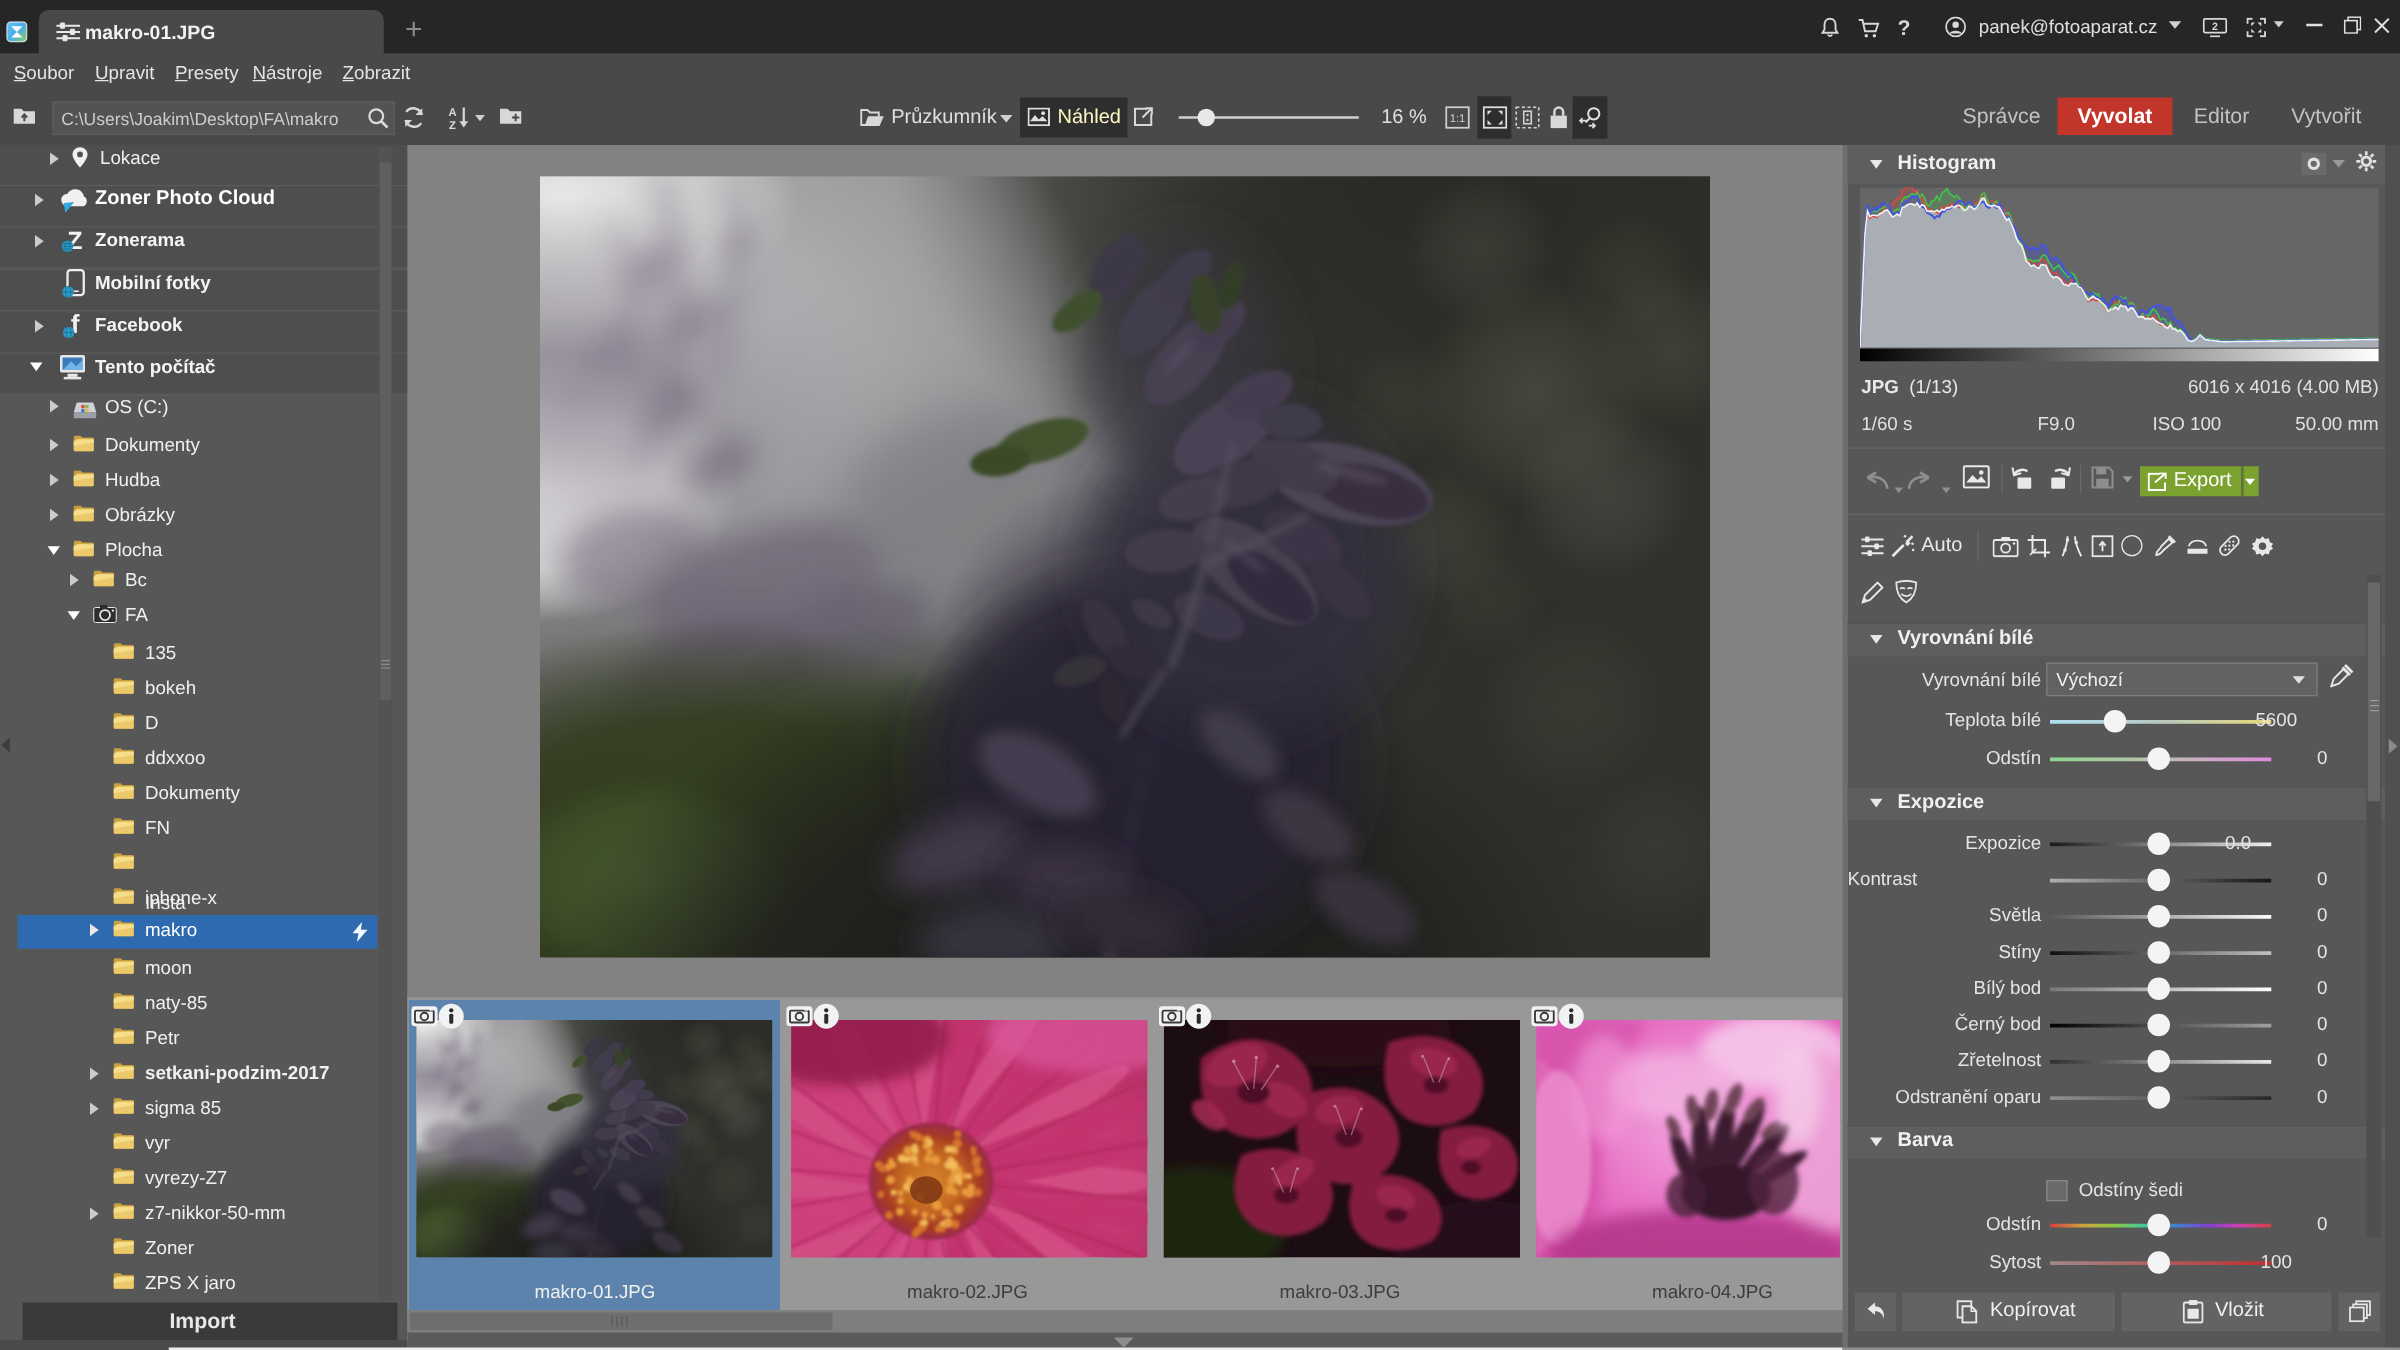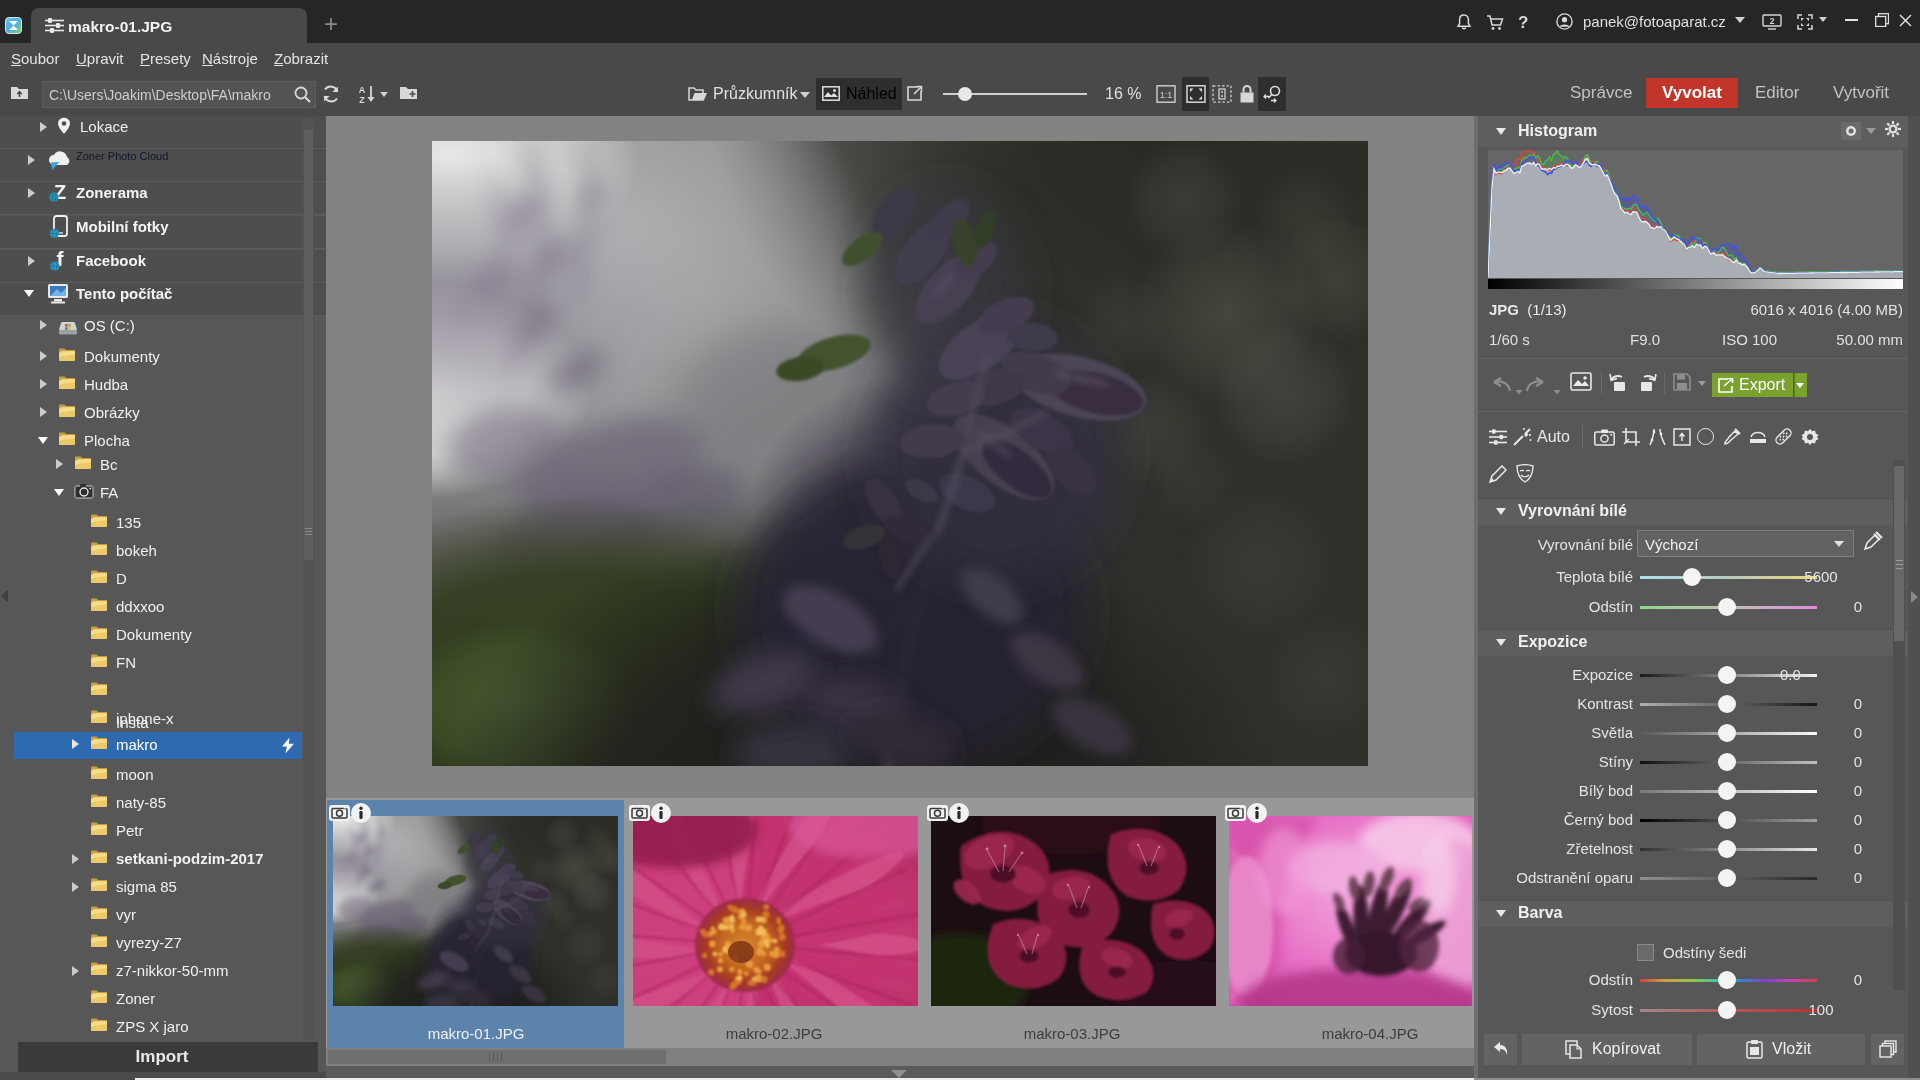--- a/index.html
+++ b/index.html
@@ -115,21 +115,21 @@
 <path d="M4 15 L6.5 8 L19 8 L16 15 Z" fill="#d8d8d8"></path>
   </svg>
 <div class="a" style="left:713px;top:85px;font-size:16px;color:#e0e0e0">Průzkumník</div>
 <div class="a" style="left:800px;top:92px;width:0;height:0;border-left:5px solid transparent;border-right:5px solid transparent;border-top:6px solid #d0d0d0"></div>
 <div class="a" style="left:816px;top:78px;width:86px;height:32px;background:#2e2e2e"></div>
 <svg class="ic" style="left:822px;top:86px" width="18" height="15" viewBox="0 0 18 15">
 <rect x="0.8" y="0.8" width="16.4" height="13.4" fill="none" stroke="#e0e0e0" stroke-width="1.5"></rect>
 <path d="M2 11 L6 6 L9 9.5 L12 7 L16 11 Z" fill="#e0e0e0"></path>
     <circle cx="12.5" cy="4.5" r="1.5" fill="#e0e0e0"></circle>
   </svg>
-<div class="a" style="left:846px;top:85px;font-size:16px;color:#000000">Náhled</div>
+<div class="a" style="left:846px;top:85px;font-size:16px;color:#fef9c3">Náhled</div>
 <svg class="ic" style="left:906px;top:85px" width="17" height="17" viewBox="0 0 17 17">
 <path d="M12 2 L2 2 L2 15 L15 15 L15 6" fill="none" stroke="#d8d8d8" stroke-width="1.6"></path>
 <path d="M8 9 L15 2 M10.5 1.5 L15.5 1.5 L15.5 6.5" stroke="#d8d8d8" stroke-width="1.6" fill="none"></path>
   </svg>
 <div class="a" style="left:943px;top:93px;width:144px;height:2px;background:#d0d0d0"></div>
 <div class="a" style="left:958px;top:87px;width:14px;height:14px;border-radius:7px;background:#e8e8e8"></div>
 <div class="a" style="left:1105px;top:85px;font-size:16px;color:#e0e0e0">16 %</div>
 <svg class="ic" style="left:1156px;top:84px" width="20" height="20" viewBox="0 0 20 20">
 <rect x="1" y="1.8" width="18" height="16.4" fill="none" stroke="#d0d0d0" stroke-width="1.4"></rect>
 <text x="10" y="13.5" font-size="9" fill="#d0d0d0" text-anchor="middle" font-family="Liberation Sans">1:1</text>
@@ -173,21 +173,21 @@
 <svg class="ic" style="left:57px;top:117px" width="14" height="18" viewBox="0 0 14 18">
 <path d="M7 0.8 C3.5 0.8 1 3.4 1 6.6 C1 10.6 7 17 7 17 C7 17 13 10.6 13 6.6 C13 3.4 10.5 0.8 7 0.8 Z" fill="#f0f0f0"></path>
 <circle cx="7" cy="6.5" r="2.3" fill="#4e4e4e"></circle>
   </svg>
 <div class="a" style="left:80px;top:118px;font-size:15px;color:#f0f0f0">Lokace</div>
 <div class="a" style="left:28px;top:155px;width:0;height:0;border-top:5px solid transparent;border-bottom:5px solid transparent;border-left:7px solid #cccccc"></div>
 <svg class="ic" style="left:46px;top:149px" width="26" height="22" viewBox="0 0 26 22">
 <path d="M8 16 A5 5 0 0 1 8 6 A7 7 0 0 1 21 8 A4.5 4.5 0 0 1 21 16 Z" fill="#f0f0f0"></path>
 <path d="M4 16 L10 10 L10 21 Z" fill="#35a8dc" transform="rotate(40 8 16)"></path>
   </svg>
-<div class="a" style="left:76px;top:150px;font-size:11px;font-weight:normal;color:#0f172a">Zoner Photo Cloud</div>
+<div class="a" style="left:76px;top:150px;font-size:16px;font-weight:bold;color:#ffffff">Zoner Photo Cloud</div>
 <div class="a" style="left:28px;top:188px;width:0;height:0;border-top:5px solid transparent;border-bottom:5px solid transparent;border-left:7px solid #cccccc"></div>
 <svg class="ic" style="left:48px;top:182px" width="22" height="22" viewBox="0 0 22 22">
 <text x="12" y="17" font-size="20" font-weight="bold" fill="#f2f2f2" text-anchor="middle" font-family="Liberation Sans">Z</text>
 <circle cx="6" cy="15" r="4.6" fill="#2d9bc8"></circle>
 <g stroke="#1a6e94" stroke-width="0.7" fill="none">
       <ellipse cx="6" cy="15" rx="2" ry="4.4"></ellipse>
       <line x1="1.6" y1="15" x2="10.4" y2="15"></line>
       <line x1="2.2" y1="12.8" x2="9.8" y2="12.8"></line>
       <line x1="2.2" y1="17.2" x2="9.8" y2="17.2"></line>
     </g>
@@ -1310,21 +1310,21 @@
 <div class="a" style="left:1640px;top:606px;width:177px;height:3px;background:linear-gradient(90deg,#8ed88e,#c0c0b0,#e08ae0)"></div>
 <div class="a" style="left:1718px;top:598px;width:18px;height:18px;border-radius:50%;background:#f4f4f4"></div>
 <div class="a" style="left:1780px;top:598px;width:82px;text-align:right;font-size:15px;color:#e4e4e4">0</div>
 <div class="a" style="left:1478px;top:629px;width:430px;height:27px;background:#5e5e5e;border-top:1px solid #515151"></div>
 <div class="a" style="left:1496px;top:639px;width:0;height:0;border-left:5px solid transparent;border-right:5px solid transparent;border-top:7px solid #e8e8e8"></div>
 <div class="a" style="left:1518px;top:633px;font-size:16px;font-weight:bold;color:#f0f0f0">Expozice</div>
 <div class="a" style="left:1478px;top:666px;font-size:15px;color:#e4e4e4;width:155px;text-align:right">Expozice</div>
 <div class="a" style="left:1640px;top:674px;width:177px;height:3px;background:linear-gradient(90deg,#1a1a1a,#f0f0f0)"></div>
 <div class="a" style="left:1718px;top:666px;width:18px;height:18px;border-radius:50%;background:#f4f4f4"></div>
 <div class="a" style="left:1780px;top:666px;width:82px;text-align:left;font-size:15px;color:#e4e4e4">0.0</div>
-<div class="a" style="left:1478px;top:695px;font-size:15px;color:#e4e4e4;width:155px;text-align:right">Kontrast</div>
+<div class="a" style="left:1478px;top:695px;font-size:15px;color:#e4e4e4;width:155px;text-align:left">Kontrast</div>
 <div class="a" style="left:1640px;top:703px;width:177px;height:3px;background:linear-gradient(90deg,#b0b0b0,#161616)"></div>
 <div class="a" style="left:1718px;top:695px;width:18px;height:18px;border-radius:50%;background:#f4f4f4"></div>
 <div class="a" style="left:1780px;top:695px;width:82px;text-align:right;font-size:15px;color:#e4e4e4">0</div>
 <div class="a" style="left:1478px;top:724px;font-size:15px;color:#e4e4e4;width:155px;text-align:right">Světla</div>
 <div class="a" style="left:1640px;top:732px;width:177px;height:3px;background:linear-gradient(90deg,#5a5a5a,#fafafa)"></div>
 <div class="a" style="left:1718px;top:724px;width:18px;height:18px;border-radius:50%;background:#f4f4f4"></div>
 <div class="a" style="left:1780px;top:724px;width:82px;text-align:right;font-size:15px;color:#e4e4e4">0</div>
 <div class="a" style="left:1478px;top:753px;font-size:15px;color:#e4e4e4;width:155px;text-align:right">Stíny</div>
 <div class="a" style="left:1640px;top:761px;width:177px;height:3px;background:linear-gradient(90deg,#101010,#c0c0c0)"></div>
 <div class="a" style="left:1718px;top:753px;width:18px;height:18px;border-radius:50%;background:#f4f4f4"></div>

